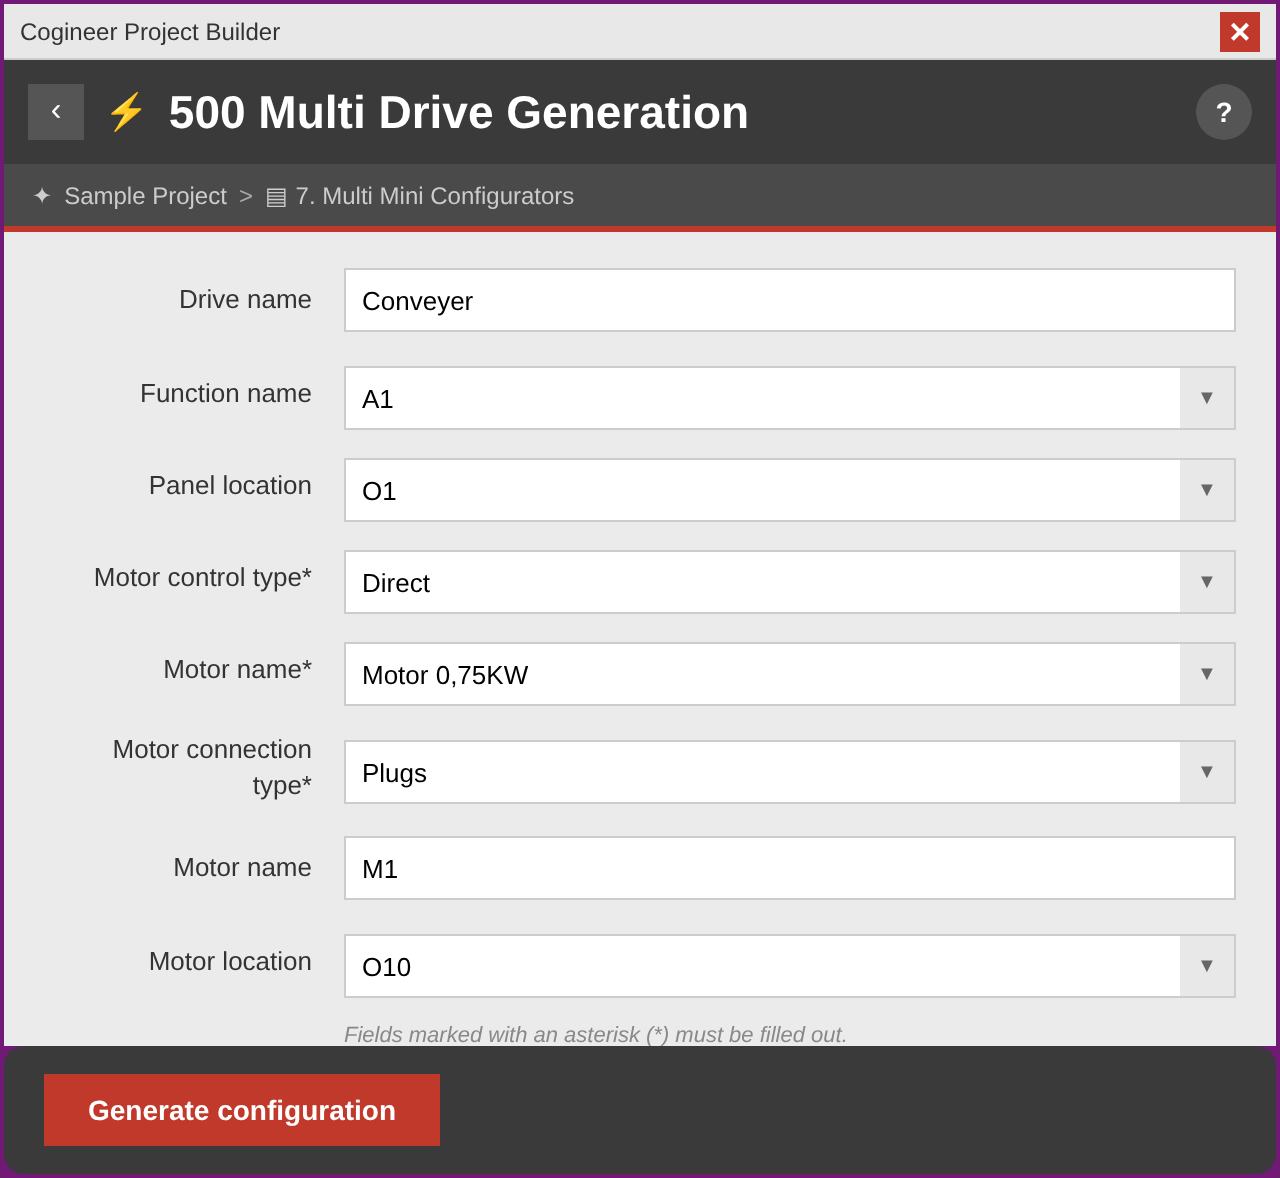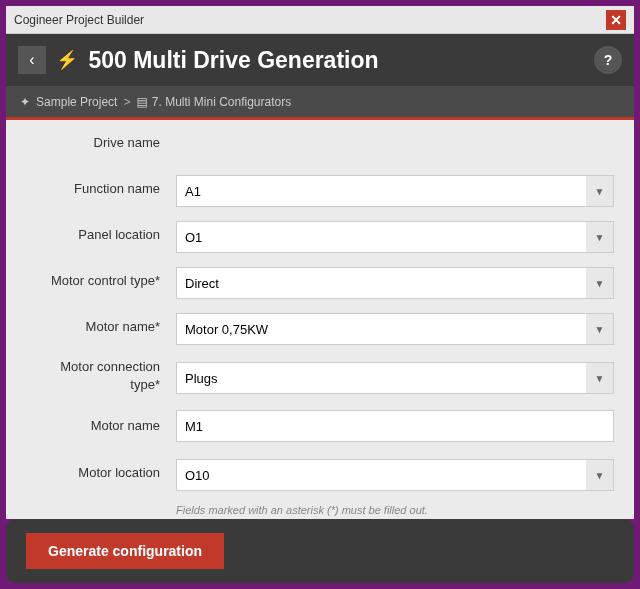--- a/index.html
+++ b/index.html
@@ -10,21 +10,21 @@
       width: 640px;
       height: 589px;
       overflow: hidden;
     }
 
     .window {
       width: 640px;
       height: 589px;
       display: flex;
       flex-direction: column;
-      border: 6px solid #701a75;
+      border: 2px solid #701a75;
       background: #701a75;
     }
 
     .title-bar {
       background: #e8e8e8;
       height: 28px;
       display: flex;
       align-items: center;
       justify-content: space-between;
       padding: 0 8px;
@@ -130,21 +130,21 @@
       flex: 1;
       overflow: hidden;
       display: flex;
       flex-direction: column;
     }
 
     .scroll-container {
       flex: 1;
       overflow-y: auto;
       background: #ebebeb;
-      padding: 0 0;
+      padding: 10px 0;
       position: relative;
     }
 
     .scroll-container::-webkit-scrollbar {
       width: 12px;
     }
     .scroll-container::-webkit-scrollbar-track {
       background: #ddd;
     }
     .scroll-container::-webkit-scrollbar-thumb {
@@ -268,20 +268,21 @@
     <span class="breadcrumb-text breadcrumb-separator">&gt;</span>
     <span class="breadcrumb-text">▤</span>
     <span class="breadcrumb-text" style="margin-left:4px;">7. Multi Mini Configurators</span>
   </div>
 
   <div class="content-area">
     <div class="scroll-container">
 
       <div class="form-row">
         <label class="form-label">Drive name</label>
+        <input class="form-control" type="text" value="Conveyer" style="">
       </div>
 
       <div class="form-row">
         <label class="form-label">Function name</label>
         <div class="form-select-wrapper">
           <select class="form-select">
             <option>A1</option>
           </select>
           <div class="select-arrow">▼</div>
         </div>

